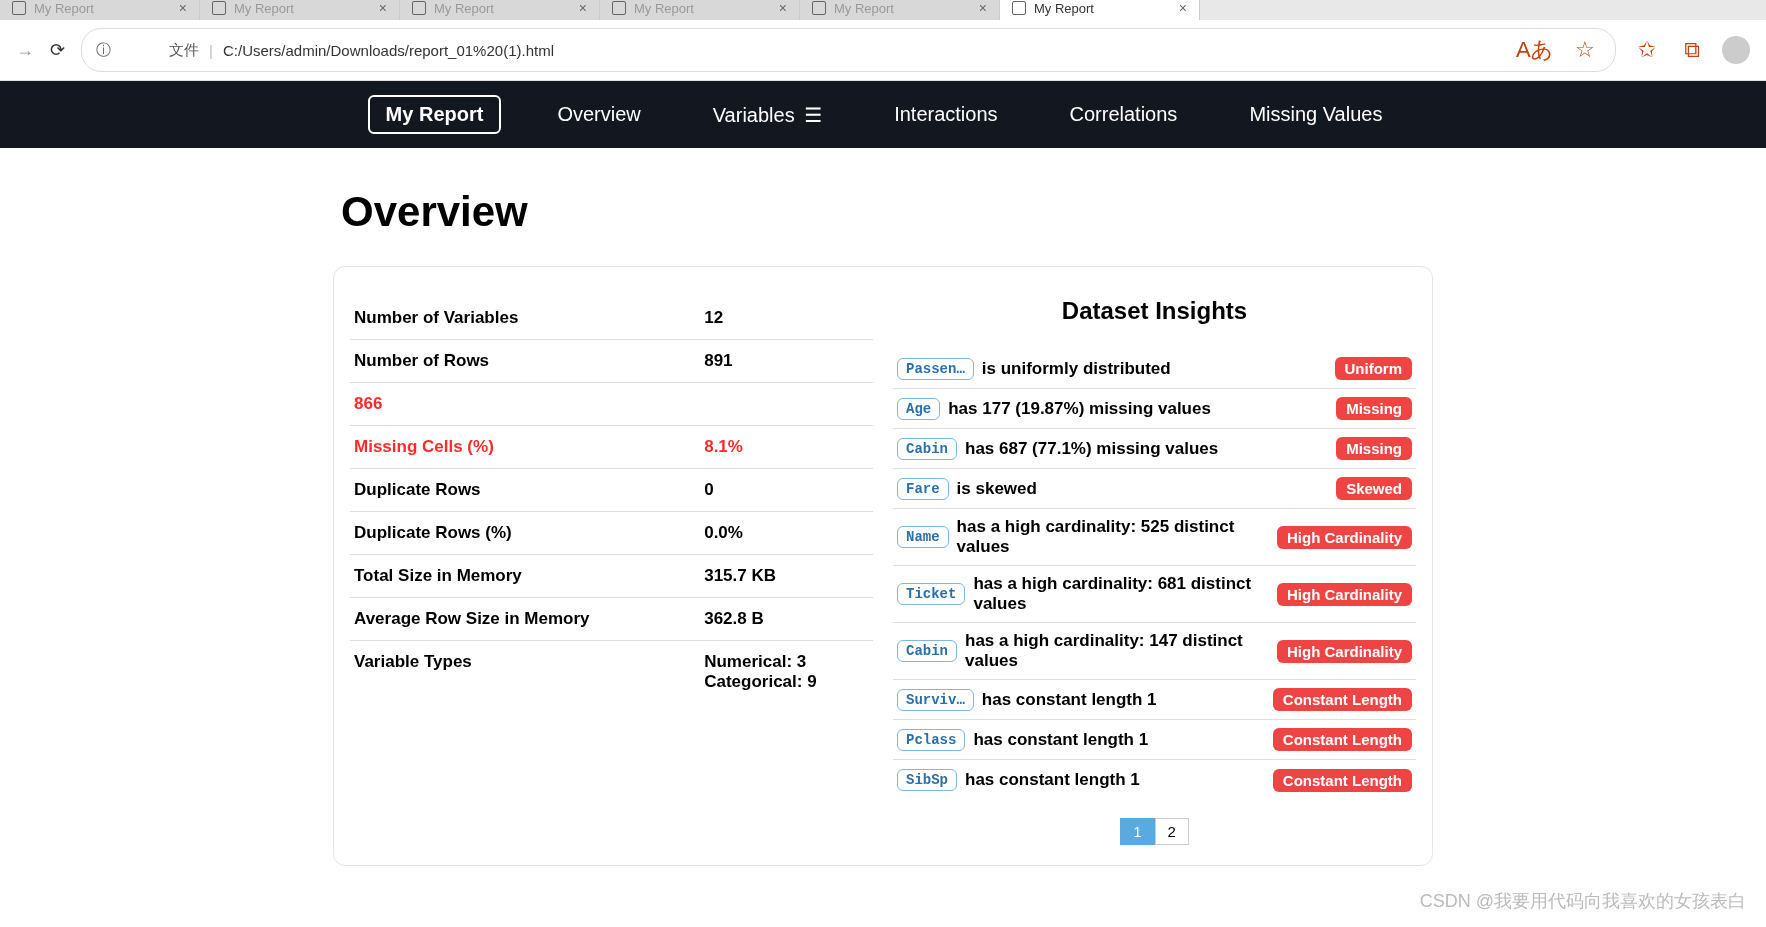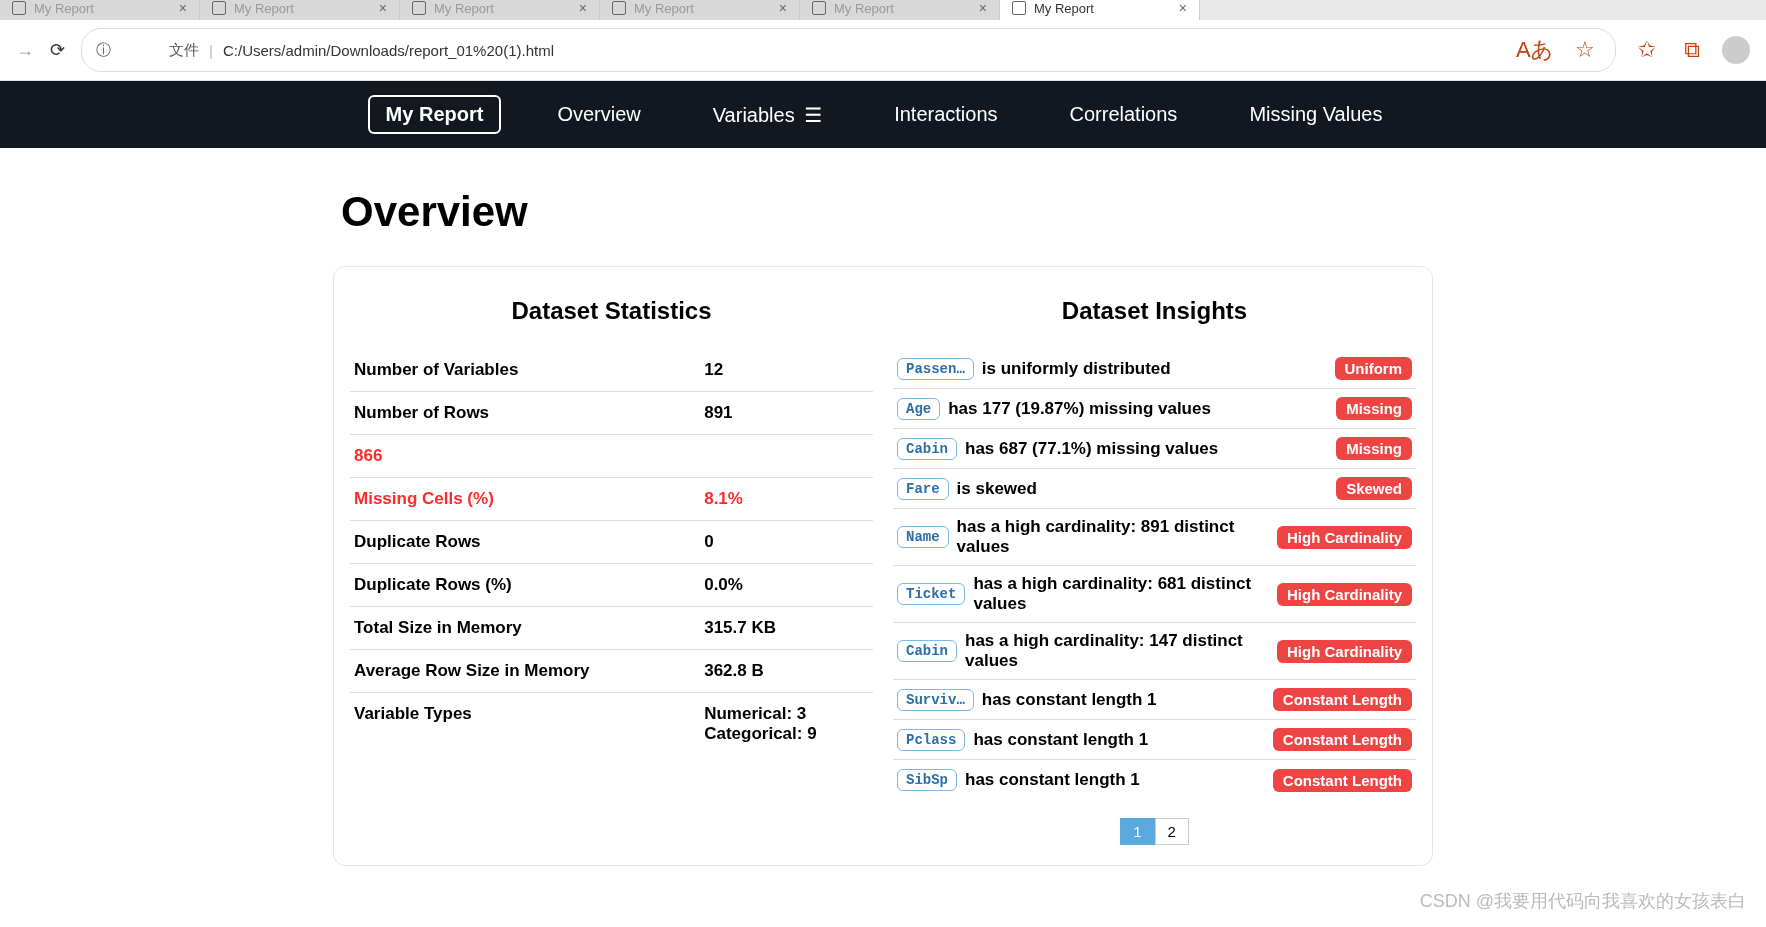--- a/index.html
+++ b/index.html
@@ -124,21 +124,20 @@
     <span class="nav-item">Missing Values</span>
   </div>
 </div>
 
 <div class="content">
   <h1 class="page-title">Overview</h1>
 
   <div class="card">
 
     <div class="col">
-      <h2 class="col-title">Dataset Statistics</h2>
       <div id="stats-body">
           <div class="stats-row">
             <span class="stats-label">Number of Variables</span>
             <span class="stats-value">12</span>
           </div>
           <div class="stats-row">
             <span class="stats-label">Number of Rows</span>
             <span class="stats-value">891</span>
           </div>
           <div class="stats-row alert">
@@ -192,21 +191,21 @@
             <span class="insight-text">has 687 (77.1%) missing values</span>
             <span class="badge">Missing</span>
           </div>
           <div class="insight-row">
             <span class="chip">Fare</span>
             <span class="insight-text">is skewed</span>
             <span class="badge">Skewed</span>
           </div>
           <div class="insight-row">
             <span class="chip">Name</span>
-            <span class="insight-text">has a high cardinality: 891 distinct values</span>
+            <span class="insight-text">has a high cardinality: 525 distinct values</span>
             <span class="badge">High Cardinality</span>
           </div>
           <div class="insight-row">
             <span class="chip">Ticket</span>
             <span class="insight-text">has a high cardinality: 681 distinct values</span>
             <span class="badge">High Cardinality</span>
           </div>
           <div class="insight-row">
             <span class="chip">Cabin</span>
             <span class="insight-text">has a high cardinality: 147 distinct values</span>

